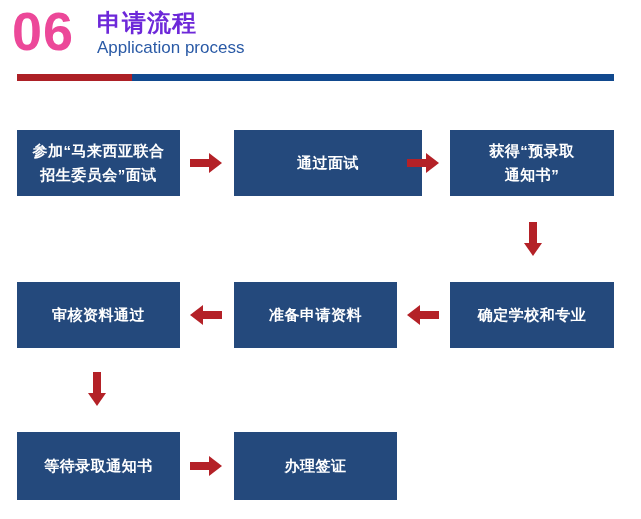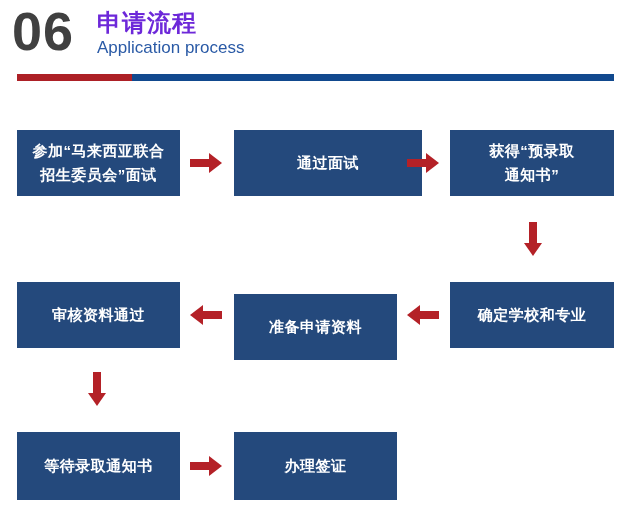--- a/index.html
+++ b/index.html
@@ -14,21 +14,21 @@
   }
 
   
   .hdr-num {
     position: absolute;
     left: 12px;
     top: 2px;
     font-size: 54px;
     line-height: 58px;
     font-weight: 800;
-    color: #404040;
+    color: #ec4899;
     letter-spacing: 1px;
   }
   .hdr-title {
     position: absolute;
     left: 97px;
     top: 9px;
     font-size: 24px;
     line-height: 27px;
     font-weight: 700;
     color: #6d28d9;
@@ -71,21 +71,21 @@
     font-weight: 600;
     white-space: pre-line;
     letter-spacing: 0.5px;
   }
 
   
   .pos-a { left: 17px;  top: 130px; width: 163px; height: 66px; }
   .pos-b { left: 234px; top: 130px; width: 188px; height: 66px; }
   .pos-c { left: 450px; top: 130px; width: 164px; height: 66px; }
   .pos-d { left: 17px;  top: 282px; width: 163px; height: 66px; }
-  .pos-e { left: 234px; top: 282px; width: 163px; height: 66px; margin-top: 12px; }
+  .pos-e { left: 234px; top: 282px; width: 163px; height: 66px; }
   .pos-f { left: 450px; top: 282px; width: 164px; height: 66px; }
   .pos-g { left: 17px;  top: 432px; width: 163px; height: 68px; }
   .pos-h { left: 234px; top: 432px; width: 163px; height: 68px; }
 
   
   .arrow { position: absolute; display: flex; align-items: center; }
   .arrow .shaft-h { width: 19px; height: 8px; background: #b42127; }
   .arrow .head-right {
     width: 0; height: 0;
     border-left: 13px solid #b42127;

